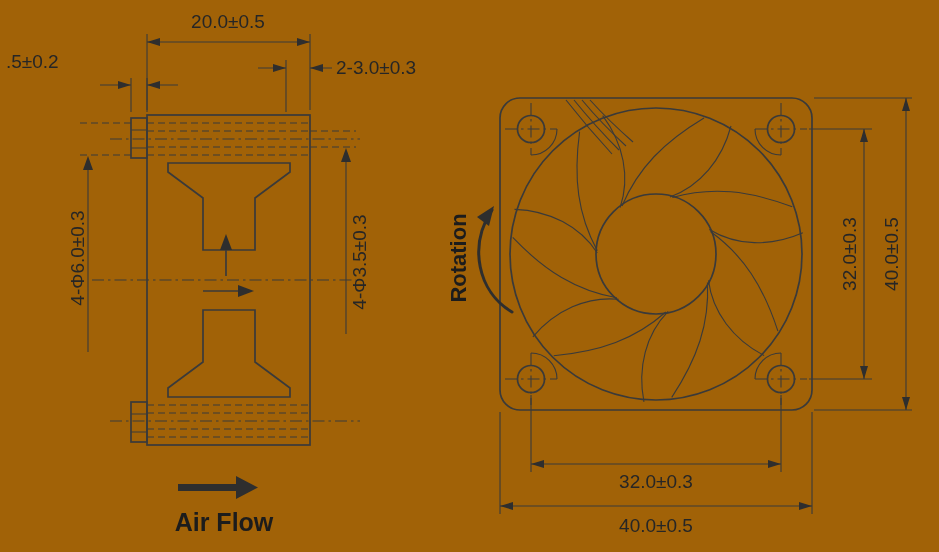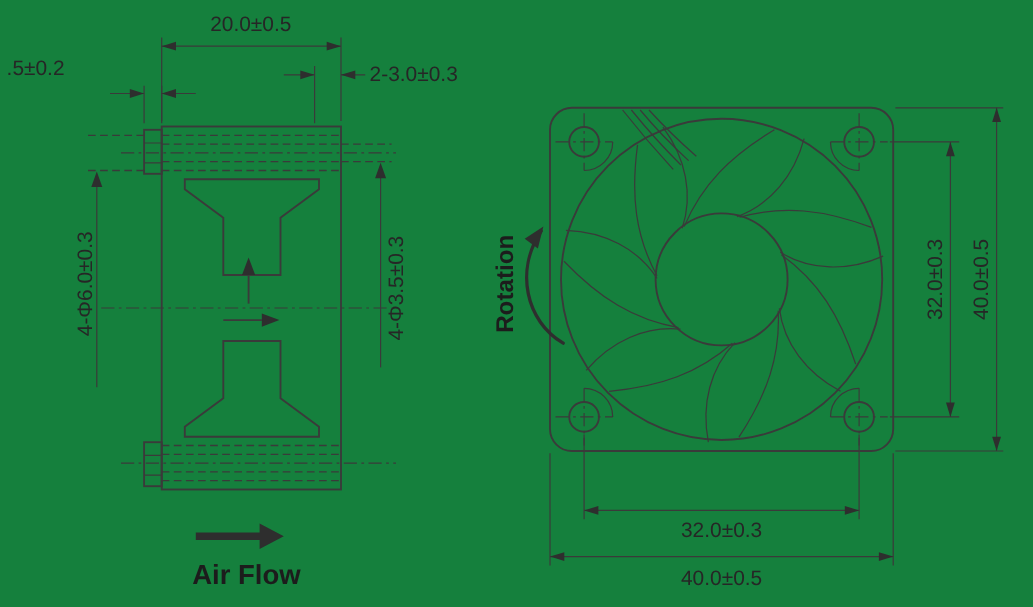--- a/index.html
+++ b/index.html
@@ -1,16 +1,16 @@
 <!DOCTYPE html>
 <html><head>
 <meta charset="utf-8">
 <style>
   html,body{margin:0;padding:0;background:#ffffff;}
-  .canvas{position:relative;width:939px;height:552px;background:#15803d;overflow:hidden;
+  .canvas{position:relative;width:939px;height:552px;background:#a16207;overflow:hidden;
           font-family:"Liberation Sans",sans-serif;}
   svg{display:block;}
   .ln{stroke:#3a3a3a;stroke-width:1.7;fill:none;stroke-linejoin:miter;}
   .thin{stroke:#3a3a3a;stroke-width:1.1;fill:none;}
   .dash{stroke:#3a3a3a;stroke-width:1.15;fill:none;stroke-dasharray:7 4;}
   .dashdot{stroke:#3a3a3a;stroke-width:1.05;fill:none;stroke-dasharray:12 4 2.5 4;}
   .solidfill{fill:#2e2e2e;stroke:none;}
   .dim-text{font:19px "Liberation Sans",sans-serif;fill:#262626;}
   .big-text{font:600 25px "Liberation Sans",sans-serif;fill:#1c1c1c;}
   .mid-text{font:600 22px "Liberation Sans",sans-serif;fill:#1c1c1c;}

